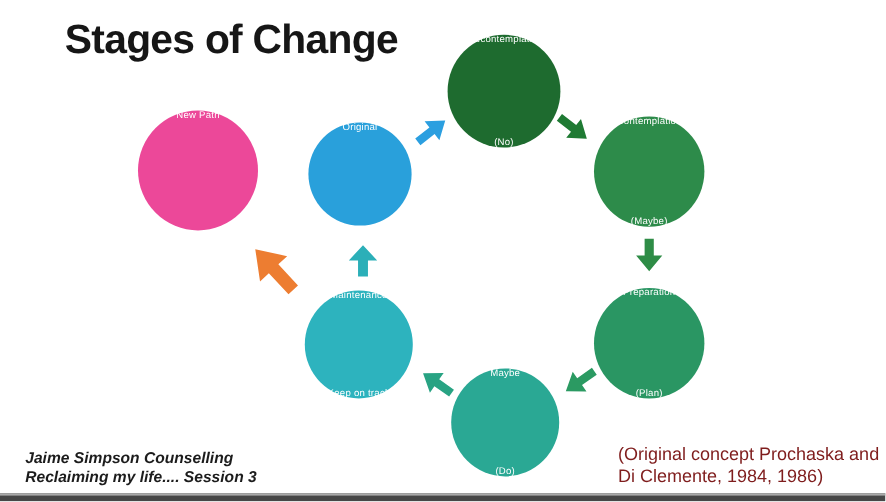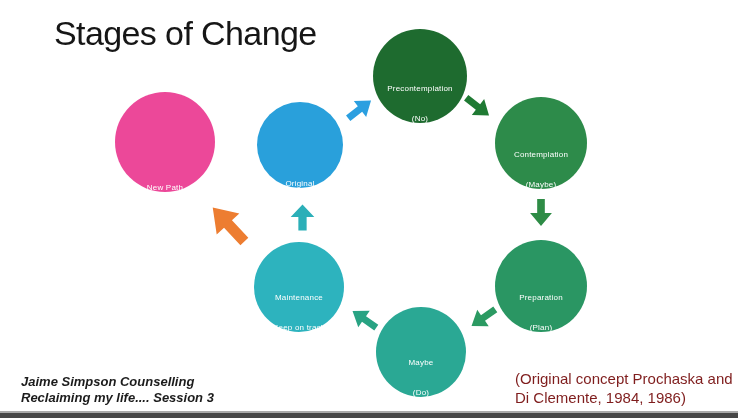--- a/index.html
+++ b/index.html
@@ -8,32 +8,32 @@
     position: relative;
     width: 738px; height: 418px;
     background: #ffffff;
     overflow: hidden;
     font-family: "Liberation Sans", sans-serif;
   }
   .title {
     position: absolute;
     left: 54px; top: 14px;
     font-size: 34px;
-    font-weight: 400;
+    font-weight: 700;
     letter-spacing: -0.6px;
     color: #161616;
   }
   .stage {
     position: absolute;
     border-radius: 50%;
     display: flex;
     flex-direction: column;
     align-items: center;
-    justify-content: flex-end;
-    gap: 22px;
+    justify-content: space-between;
+    gap: 7px;
     text-align: center;
     color: #ffffff;
   }
   .stage .lbl   { font-size: 8px; line-height: 1; letter-spacing: 0.2px; }
   .stage .sub   { font-size: 8px; line-height: 1; letter-spacing: 0.2px; }
   .arrow { position: absolute; overflow: visible; }
   .footer-credit {
     position: absolute;
     left: 21px; top: 374px;
     font-size: 13px;

